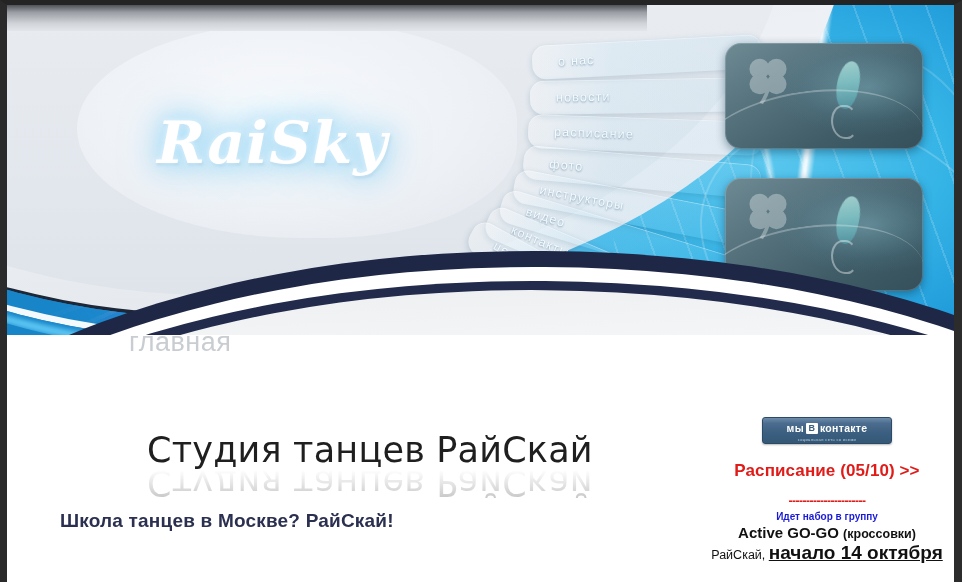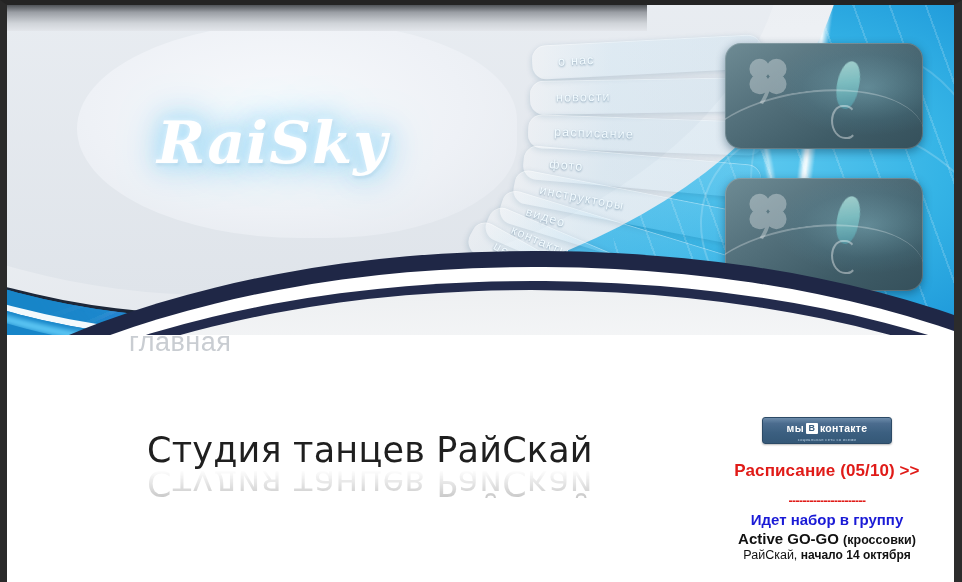--- a/index.html
+++ b/index.html
@@ -294,30 +294,30 @@
     font-size:17px;font-weight:bold;color:#e01b18;
     letter-spacing:.1px;cursor:pointer;
   }
   #divider-dashes{
     margin-top:13px;
     font-size:12px;font-weight:bold;color:#e01b18;
     letter-spacing:-.5px;
   }
   #enroll-line{
     margin-top:3px;
-    font-size:15px;font-weight:bold;color:#1a1ad6;
+    font-size:10px;font-weight:bold;color:#1a1ad6;
   }
   #group-line{
     margin-top:2px;font-size:15px;color:#111;font-weight:bold;
   }
   #group-line .sneak{font-size:12.5px;}
   #start-line{
     margin-top:1px;font-size:12.5px;color:#111;
   }
-  #start-line b{font-size:12px;}
+  #start-line b{font-size:19px;text-decoration:underline;}
   #times-line{
     margin-top:1px;font-size:12px;color:#111;
   }
 </style>
 </head>
 <body>
 
 <div id="page">
 
   <div id="header">
@@ -401,20 +401,21 @@
     <div class="wave-navy"></div>
     <div class="wave-white"></div>
     <div class="wave-navy2"></div>
     <div class="wave-grey"></div>
   </div>
 
   <div id="body">
     <div id="breadcrumb">главная</div>
     <div id="main-title">Студия танцев РайСкай</div>
     <div id="main-title-reflect">Студия танцев РайСкай</div>
+    <div id="subtitle">Школа танцев в Москве? РайСкай!</div>
   </div>
 
   <div id="sidebar">
 
     <div id="vk-badge">
       <div class="vk-row">
         <span>мы</span>
         <span class="vk-mark">В</span>
         <span>контакте</span>
       </div>

